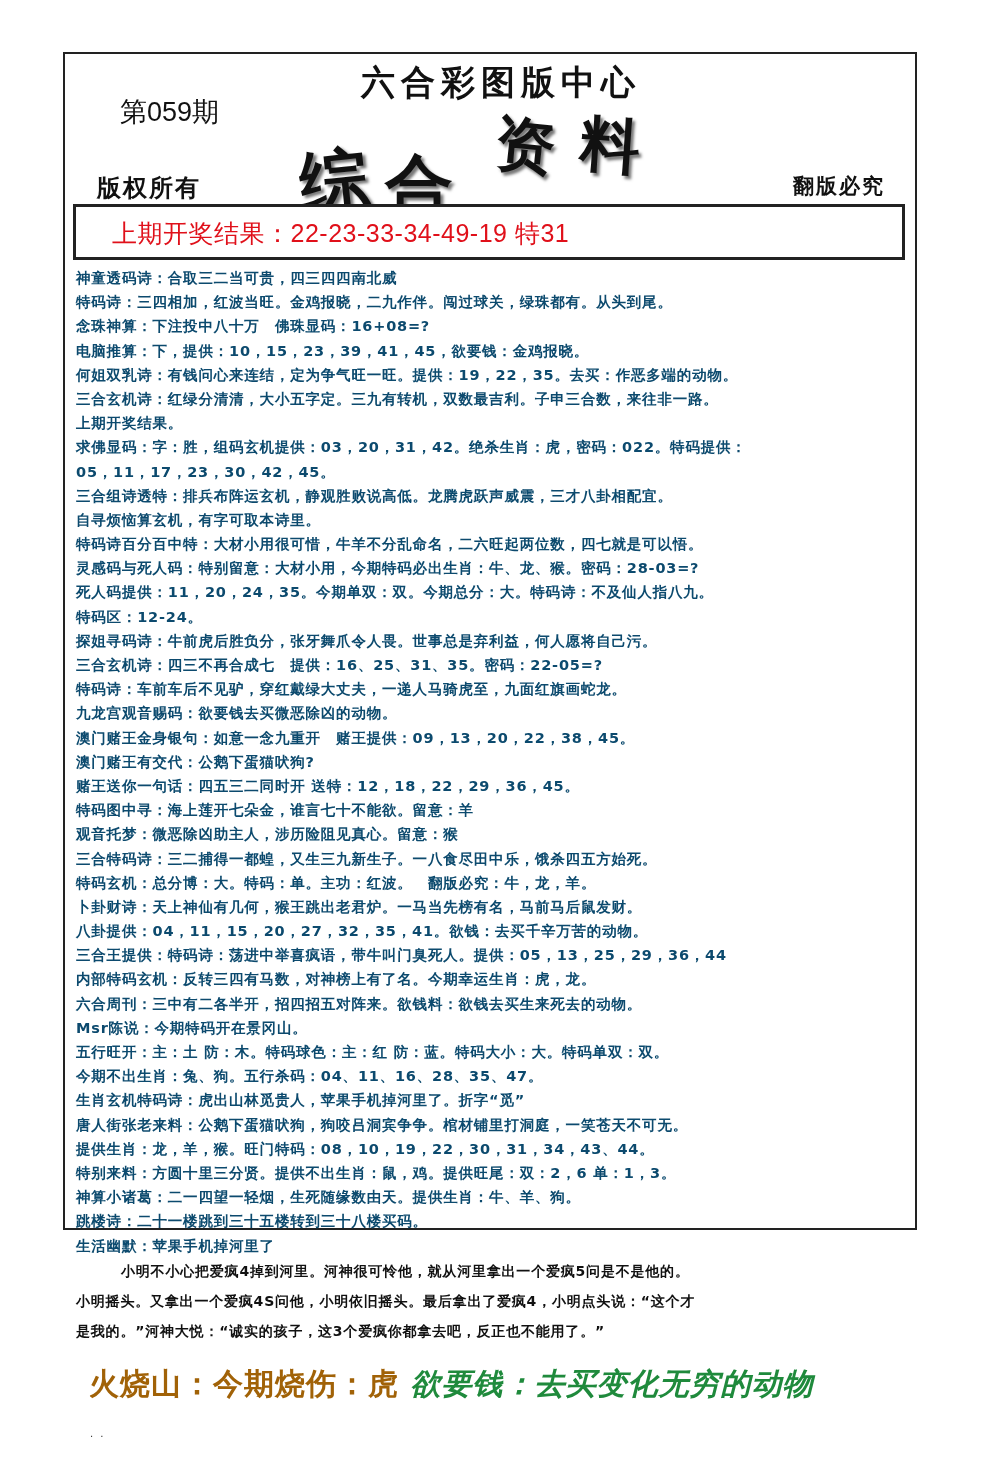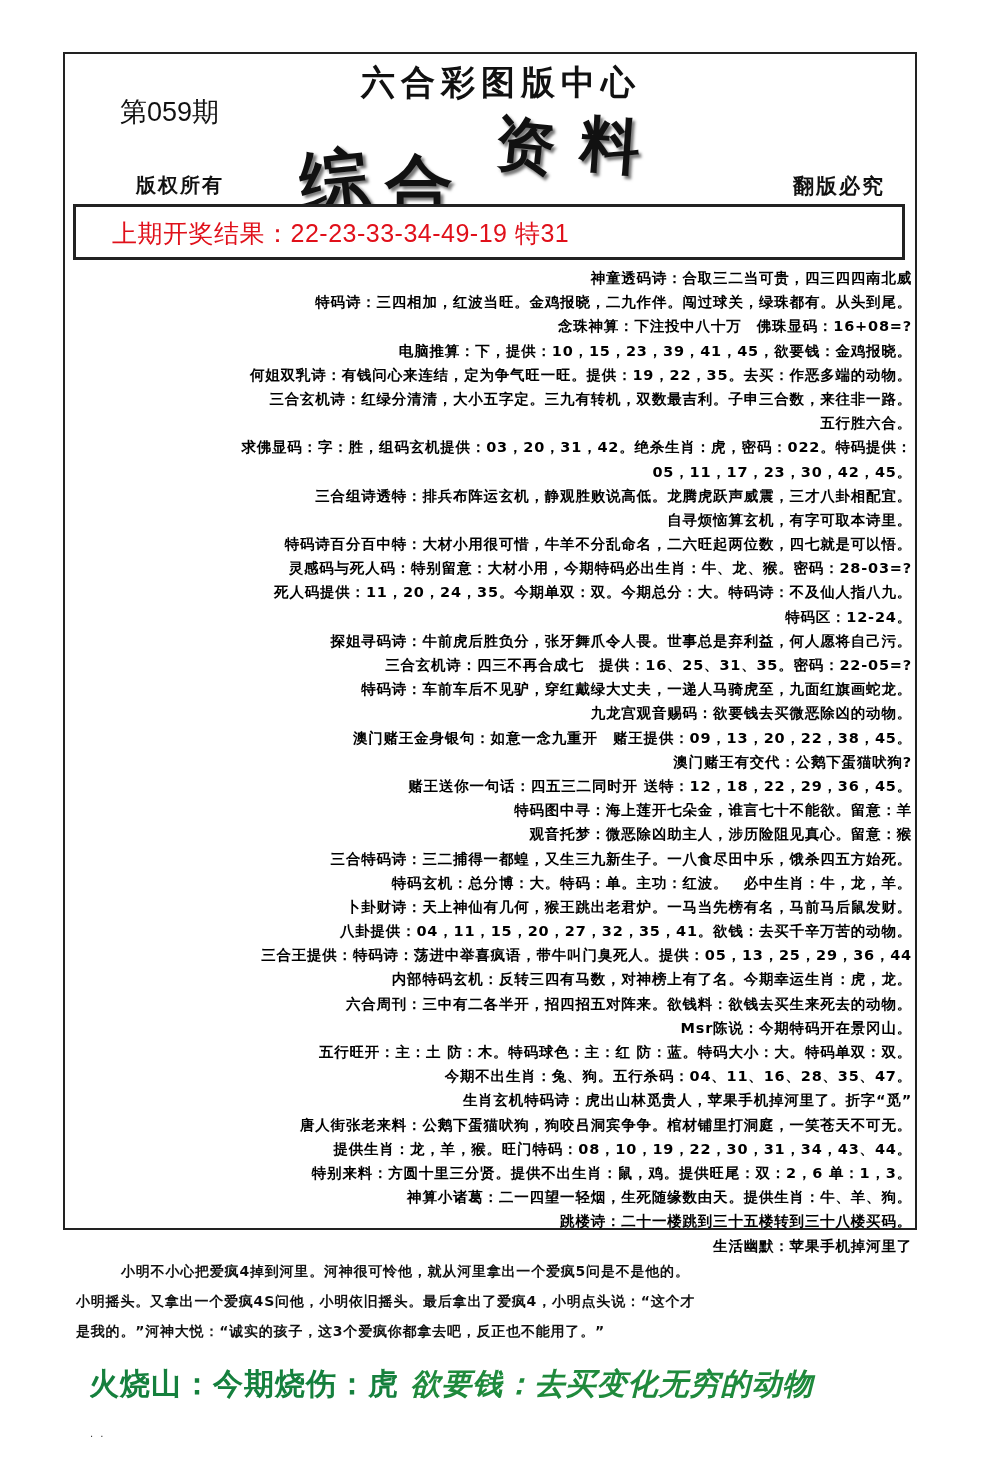--- a/index.html
+++ b/index.html
@@ -26,55 +26,55 @@
     .big-title span {
       position: absolute; font-family: "DejaVu Serif", serif; font-weight: bold;
       color: #111; text-shadow: 3px 3px 3px #777;
     }
     .bt1 { left: 0px; top: 30px; font-size: 68px; transform: rotate(-6deg); }
     .bt2 { left: 85px; top: 36px; font-size: 68px; }
     .bt3 { left: 195px; top: 0px; font-size: 60px; transform: rotate(6deg); }
     .bt4 { left: 280px; top: 0px; font-size: 60px; transform: rotate(4deg); }
     .copyright-left {
       position: absolute; left: 32px; top: 118px;
-      font-family: "DejaVu Serif", serif; font-weight: bold; font-size: 20px; letter-spacing: 2px; margin-left: 39px;
+      font-family: "DejaVu Serif", serif; font-weight: bold; font-size: 24px; letter-spacing: 2px;
     }
     .copyright-right {
       position: absolute; right: 30px; top: 118px;
       font-family: "DejaVu Serif", serif; font-weight: bold; font-size: 21px; letter-spacing: 2px; margin-left: 36px;
     }
 
     .result-box {
       position: absolute; left: 8px; top: 150px; width: 832px; height: 56px;
       border: 3px solid #222; background: #fff;
     }
     .result-text {
       position: absolute; left: 36px; top: 10px;
       font-family: "Liberation Sans", sans-serif; font-size: 25px; color: #e0101a; letter-spacing: 0.5px;
     }
 
     .lines { position: absolute; left: 11px; top: 212px; width: 836px; }
     .line {
       height: 24.2px; line-height: 24.2px; font-size: 14.5px; white-space: nowrap;
-      color: #000000; font-weight: bold; letter-spacing: 0.8px; text-align: right;
+      color: #0c4a6e; font-weight: bold; letter-spacing: 0.8px;
     }
 
     .story { position: absolute; left: 11px; top: 1202px; width: 836px; }
     .story p {
       height: 30px; line-height: 30px; font-size: 14px; font-weight: bold;
       color: #111; white-space: nowrap; letter-spacing: 0.8px;
     }
     .story p.first { padding-left: 45px; }
 
     .footer-banner {
       position: absolute; left: 24px; top: 1310px; height: 44px;
       font-family: "DejaVu Serif", serif; font-weight: bold; font-size: 30px; white-space: nowrap;
       letter-spacing: 1px;
     }
-    .footer-banner .red { color: #15803d; }
+    .footer-banner .red { color: #a16207; }
     .footer-banner .green { color: #1f8a3c; font-style: italic; }
 
     .dots {
       position: absolute; left: 90px; top: 1428px; font-size: 10px; color: #333; letter-spacing: 2px;
     }
   </style>
 </head>
 <body>
 
 <div class="frame">
@@ -95,40 +95,40 @@
     <div class="result-text">上期开奖结果：22-23-33-34-49-19 特31</div>
   </div>
 
   <div class="lines" id="lines">
       <div class="line">神童透码诗：合取三二当可贵，四三四四南北威</div>
       <div class="line">特码诗：三四相加，红波当旺。金鸡报晓，二九作伴。闯过球关，绿珠都有。从头到尾。</div>
       <div class="line">念珠神算：下注投中八十万　佛珠显码：16+08=?</div>
       <div class="line">电脑推算：下，提供：10，15，23，39，41，45，欲要钱：金鸡报晓。</div>
       <div class="line">何姐双乳诗：有钱问心来连结，定为争气旺一旺。提供：19，22，35。去买：作恶多端的动物。</div>
       <div class="line">三合玄机诗：红绿分清清，大小五字定。三九有转机，双数最吉利。子申三合数，来往非一路。</div>
-      <div class="line">五行胜六合。</div>
+      <div class="line">上期开奖结果。</div>
       <div class="line">求佛显码：字：胜，组码玄机提供：03，20，31，42。绝杀生肖：虎，密码：022。特码提供：</div>
       <div class="line">05，11，17，23，30，42，45。</div>
       <div class="line">三合组诗透特：排兵布阵运玄机，静观胜败说高低。龙腾虎跃声威震，三才八卦相配宜。</div>
       <div class="line">自寻烦恼算玄机，有字可取本诗里。</div>
       <div class="line">特码诗百分百中特：大材小用很可惜，牛羊不分乱命名，二六旺起两位数，四七就是可以悟。</div>
       <div class="line">灵感码与死人码：特别留意：大材小用，今期特码必出生肖：牛、龙、猴。密码：28-03=?</div>
       <div class="line">死人码提供：11，20，24，35。今期单双：双。今期总分：大。特码诗：不及仙人指八九。</div>
       <div class="line">特码区：12-24。</div>
       <div class="line">探姐寻码诗：牛前虎后胜负分，张牙舞爪令人畏。世事总是弃利益，何人愿将自己污。</div>
       <div class="line">三合玄机诗：四三不再合成七　提供：16、25、31、35。密码：22-05=?</div>
       <div class="line">特码诗：车前车后不见驴，穿红戴绿大丈夫，一递人马骑虎至，九面红旗画蛇龙。</div>
       <div class="line">九龙宫观音赐码：欲要钱去买微恶除凶的动物。</div>
       <div class="line">澳门赌王金身银句：如意一念九重开　赌王提供：09，13，20，22，38，45。</div>
       <div class="line">澳门赌王有交代：公鹅下蛋猫吠狗?</div>
       <div class="line">赌王送你一句话：四五三二同时开 送特：12，18，22，29，36，45。</div>
       <div class="line">特码图中寻：海上莲开七朵金，谁言七十不能欲。留意：羊</div>
       <div class="line">观音托梦：微恶除凶助主人，涉历险阻见真心。留意：猴</div>
       <div class="line">三合特码诗：三二捕得一都蝗，又生三九新生子。一八食尽田中乐，饿杀四五方始死。</div>
-      <div class="line">特码玄机：总分博：大。特码：单。主功：红波。　必中生肖：牛，龙，羊。</div>
+      <div class="line">特码玄机：总分博：大。特码：单。主功：红波。　翻版必究：牛，龙，羊。</div>
       <div class="line">卜卦财诗：天上神仙有几何，猴王跳出老君炉。一马当先榜有名，马前马后鼠发财。</div>
       <div class="line">八卦提供：04，11，15，20，27，32，35，41。欲钱：去买千辛万苦的动物。</div>
       <div class="line">三合王提供：特码诗：荡进中举喜疯语，带牛叫门臭死人。提供：05，13，25，29，36，44</div>
       <div class="line">内部特码玄机：反转三四有马数，对神榜上有了名。今期幸运生肖：虎，龙。</div>
       <div class="line">六合周刊：三中有二各半开，招四招五对阵来。欲钱料：欲钱去买生来死去的动物。</div>
       <div class="line">Msr陈说：今期特码开在景冈山。</div>
       <div class="line">五行旺开：主：土 防：木。特码球色：主：红 防：蓝。特码大小：大。特码单双：双。</div>
       <div class="line">今期不出生肖：兔、狗。五行杀码：04、11、16、28、35、47。</div>
       <div class="line">生肖玄机特码诗：虎出山林觅贵人，苹果手机掉河里了。折字“觅”</div>
       <div class="line">唐人街张老来料：公鹅下蛋猫吠狗，狗咬吕洞宾争争。棺材铺里打洞庭，一笑苍天不可无。</div>

